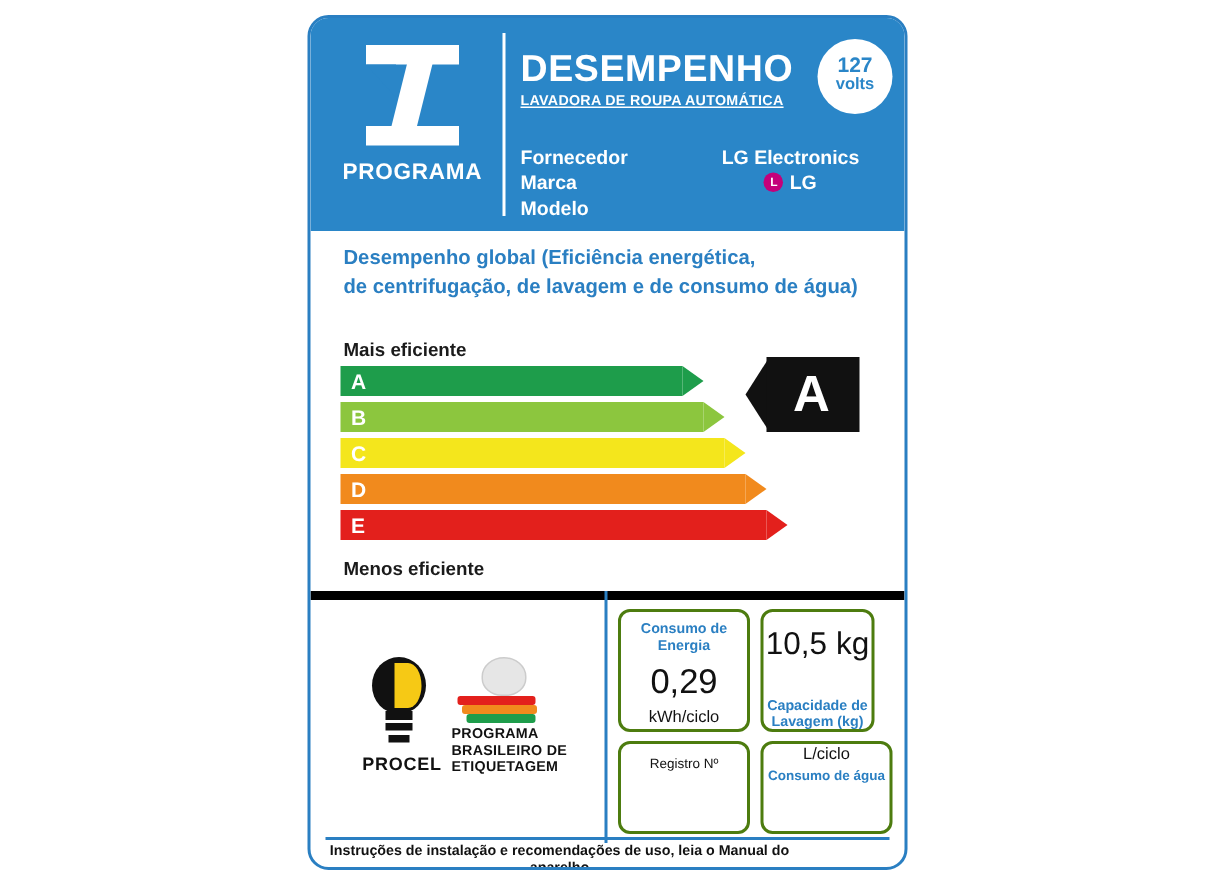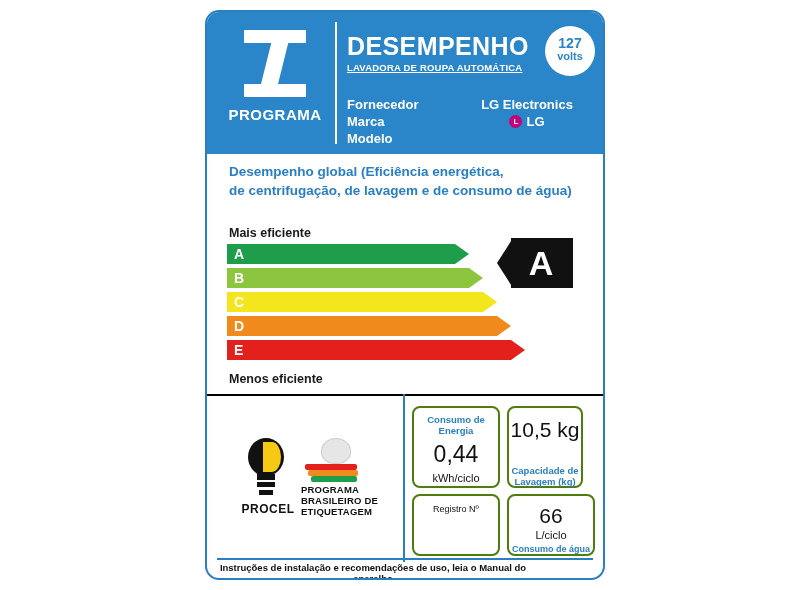--- a/index.html
+++ b/index.html
@@ -183,21 +183,21 @@
     font-weight: bold;
   }
   .global-text .light { font-weight: bold; }
 
   
   .scale {
     position: absolute;
     left: 0; top: 200px;
     width: 396px;
     height: 182px;
-    border-bottom: 2px solid #000000;
+    border-bottom: 6px solid #000000;
   }
   .eff-top, .eff-bottom {
     position: absolute;
     left: 22px;
     font-size: 12.5px;
     font-weight: bold;
     color: #1b1b1b;
   }
   .eff-top { top: 14px; }
   .eff-bottom { top: 160px; }
@@ -594,38 +594,37 @@
             <div>ETIQUETAGEM</div>
           </div>
         </div>
       </div>
 
       <div class="box box-energy">
         <div class="cap">
           <div>Consumo de</div>
           <div>Energia</div>
         </div>
-        <div class="val">0,44</div>
+        <div class="val">0,29</div>
         <div class="unit">kWh/ciclo</div>
       </div>
 
       <div class="box box-cap">
         <div class="val">10,5 kg</div>
         <div class="cap">
           <div>Capacidade de</div>
           <div>Lavagem (kg)</div>
         </div>
       </div>
 
       <div class="box box-seg">
         <div class="t2">Registro Nº</div>
       </div>
 
       <div class="box box-water">
-        <div class="val">66</div>
         <div class="unit">L/ciclo</div>
         <div class="cap">Consumo  de água</div>
       </div>
 
       <div class="footer-rule"></div>
       <div class="footer-note">Instruções de instalação e recomendações de uso, leia o Manual do aparelho</div>
     </div>
 
   </div>
 </div>

